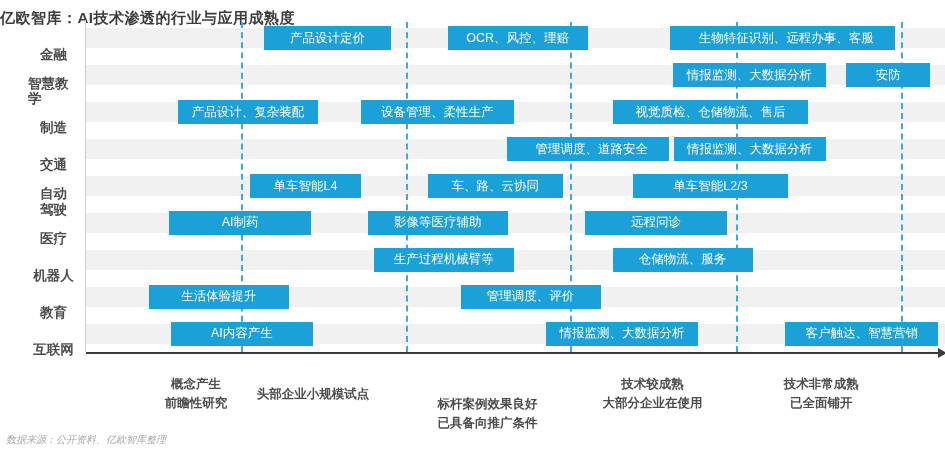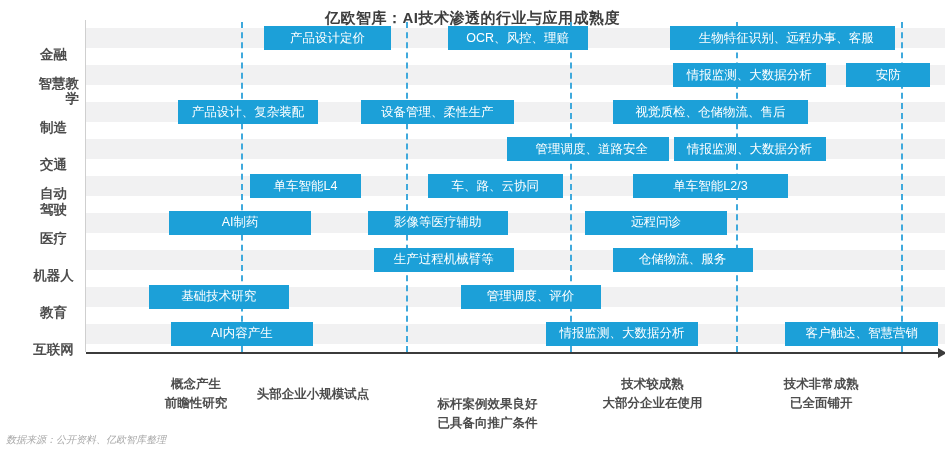--- a/index.html
+++ b/index.html
@@ -1,31 +1,31 @@
 <!DOCTYPE html>
 <html><head>
 <meta charset="utf-8">
 <style>
   html,body{margin:0;padding:0;background:#fff;}
   .page{
     position:relative;width:945px;height:450px;background:#ffffff;overflow:hidden;
     font-family:"Liberation Sans","DejaVu Sans",sans-serif;
   }
   .title{
-    position:absolute;top:9px;left:0;width:100%;text-align:center;
+    position:absolute;top:9px;left:0;width:100%;
     font-size:15px;font-weight:bold;color:#3d3d3d;letter-spacing:.5px;
   }
   
   .labels-col{
     position:absolute;left:0;top:36px;width:85px;height:332px;
     display:flex;flex-direction:column;
   }
   .labels-col .ind{
     flex:1;display:flex;align-items:center;justify-content:center;
-    font-size:13.5px;font-weight:bold;color:#4d4d4d;text-align:right;
+    font-size:13.5px;font-weight:bold;color:#4d4d4d;text-align:left;
     white-space:pre-line;line-height:1.15;padding-right:6px;box-sizing:border-box;margin-left:28px;
   }
   
   .plot{
     position:absolute;left:85px;top:20px;width:860px;height:332px;
     border-left:1px solid #cfcfcf;box-sizing:border-box;
   }
   .rows{position:absolute;inset:0;display:flex;flex-direction:column;}
   .row{flex:1;position:relative;}
   .band{
@@ -115,21 +115,21 @@
           <div class="box" style="left: 32.8%; width: 16.3%; background: rgb(28, 160, 216); color: rgb(255, 255, 255);">影像等医疗辅助</div>
           <div class="box" style="left: 58.1%; width: 16.5%; background: rgb(28, 160, 216); color: rgb(255, 255, 255);">远程问诊</div>
         </div>
         <div class="row">
           <div class="band" style="background: rgb(241, 241, 242);"></div>
           <div class="box" style="left: 33.5%; width: 16.3%; background: rgb(28, 160, 216); color: rgb(255, 255, 255);">生产过程机械臂等</div>
           <div class="box" style="left: 61.3%; width: 16.3%; background: rgb(28, 160, 216); color: rgb(255, 255, 255);">仓储物流、服务</div>
         </div>
         <div class="row">
           <div class="band" style="background: rgb(241, 241, 242);"></div>
-          <div class="box" style="left: 7.3%; width: 16.3%; background: rgb(28, 160, 216); color: rgb(255, 255, 255);">基础技术研究</div>
+          <div class="box" style="left: 7.3%; width: 16.3%; background: rgb(28, 160, 216); color: rgb(255, 255, 255);">生活体验提升</div>
           <div class="box" style="left: 43.6%; width: 16.3%; background: rgb(28, 160, 216); color: rgb(255, 255, 255);">管理调度、评价</div>
         </div>
         <div class="row">
           <div class="band" style="background: rgb(241, 241, 242);"></div>
           <div class="box" style="left: 9.9%; width: 16.5%; background: rgb(28, 160, 216); color: rgb(255, 255, 255);">AI内容产生</div>
           <div class="box" style="left: 53.5%; width: 17.8%; background: rgb(28, 160, 216); color: rgb(255, 255, 255);">情报监测、大数据分析</div>
           <div class="box" style="left: 81.4%; width: 17.8%; background: rgb(28, 160, 216); color: rgb(255, 255, 255);">客户触达、智慧营销</div>
         </div>
       </div>
     <div class="x-axis">

